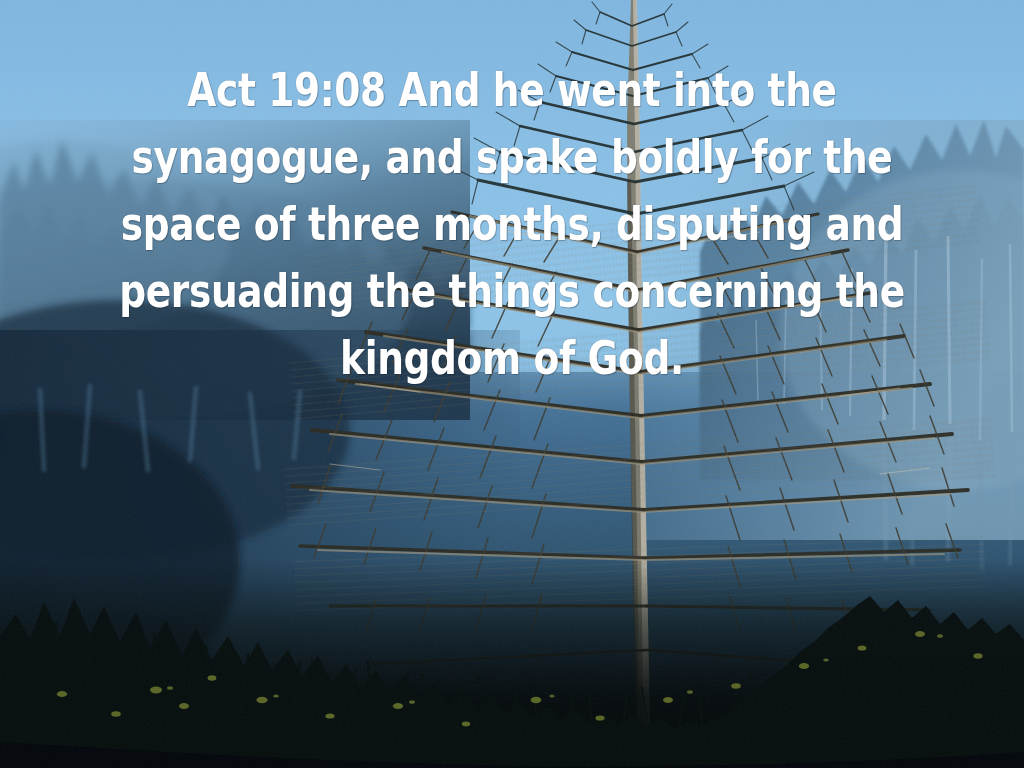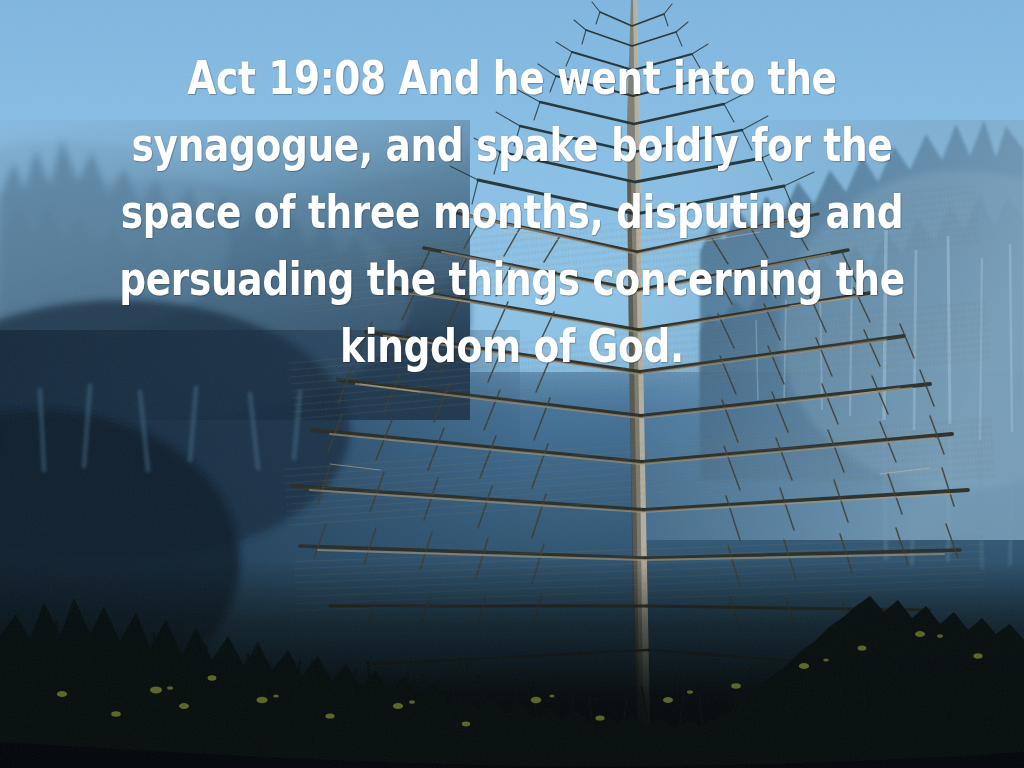--- a/index.html
+++ b/index.html
@@ -25,21 +25,21 @@
     inset: 0;
     width: 100%;
     height: 100%;
     display: block;
   }
 
   
   #verse-overlay {
     position: absolute;
     left: 0;
-    top: 44px;
+    top: 56px;
     width: 1024px;
     text-align: center;
     pointer-events: none;
     z-index: 40;
   }
   .verse-line {
     display: block;
     color: #ffffff;
     font-family: "DejaVu Sans", "Liberation Sans", sans-serif;
     font-weight: bold;

